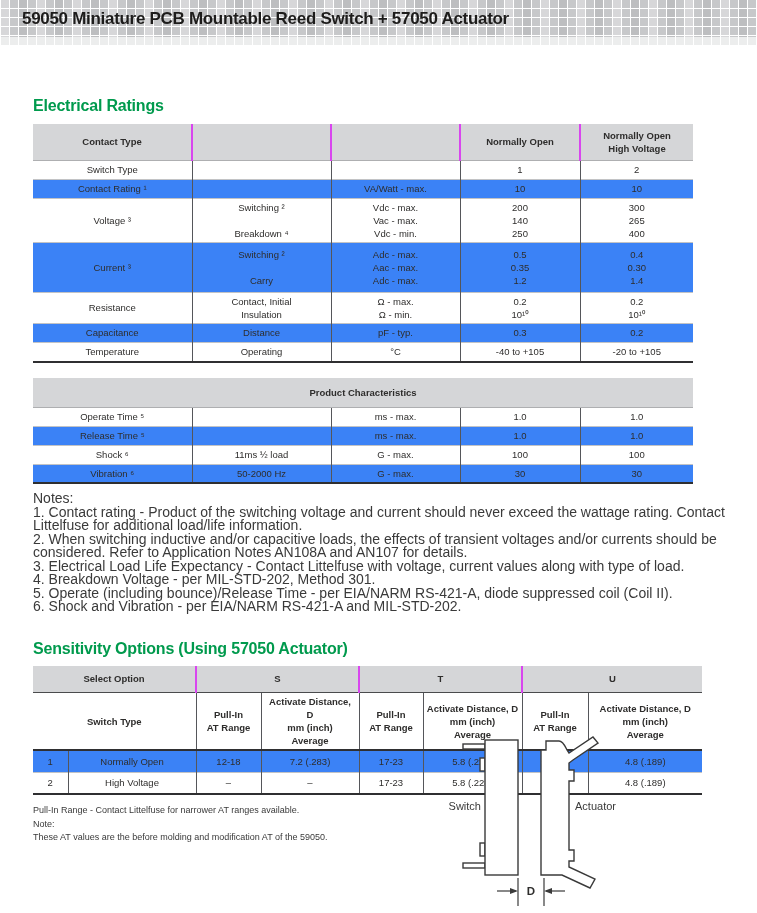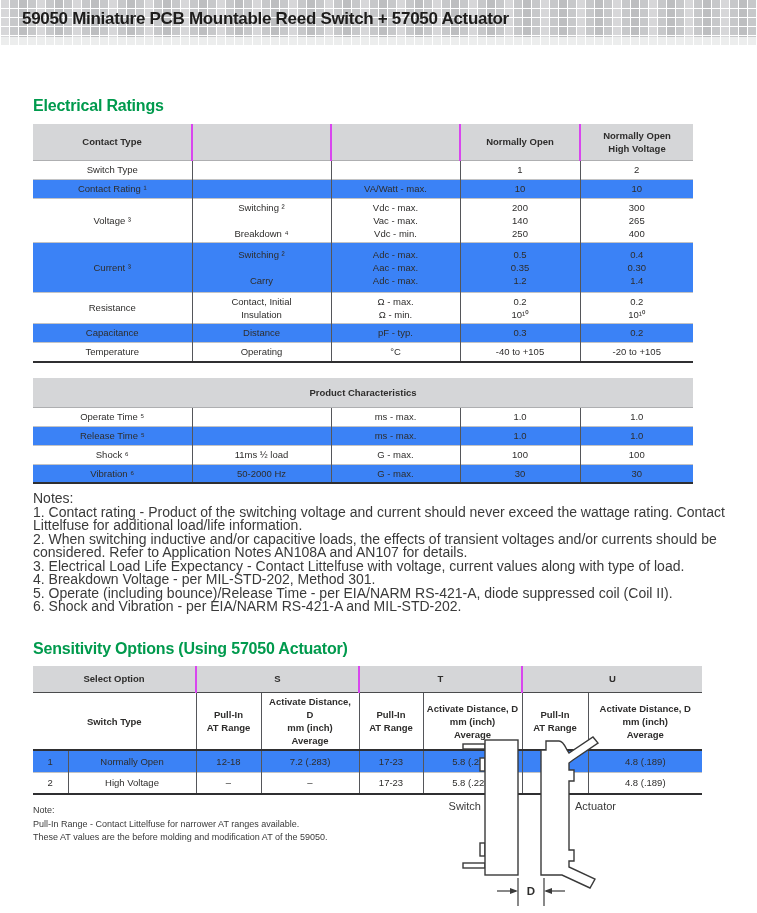--- a/index.html
+++ b/index.html
@@ -292,22 +292,22 @@
       <td class="sep">–</td>
       <td class="sep">17-23</td>
       <td class="sep">5.8 (.228)</td>
       <td class="sep">22-28</td>
       <td>4.8 (.189)</td>
     </tr>
   </tbody>
     </table>
 
   <div class="note2">
+    <div>Pull-In Range - Contact Littelfuse for narrower AT ranges available.</div>
     <div>Note:</div>
-    <div>Pull-In Range - Contact Littelfuse for narrower AT ranges available.</div>
     <div>These AT values are the before molding and modification AT of the 59050.</div>
   </div>
 
   <div class="diagram">
     <svg viewBox="0 0 200 185">
       <g fill="#ffffff" stroke="#3a3a3a" stroke-width="1.4" stroke-linejoin="miter">
 
         <rect x="20" y="16" width="22" height="5"></rect>
         <rect x="20" y="135" width="22" height="5"></rect>
         <rect x="37" y="30" width="5" height="13"></rect>

